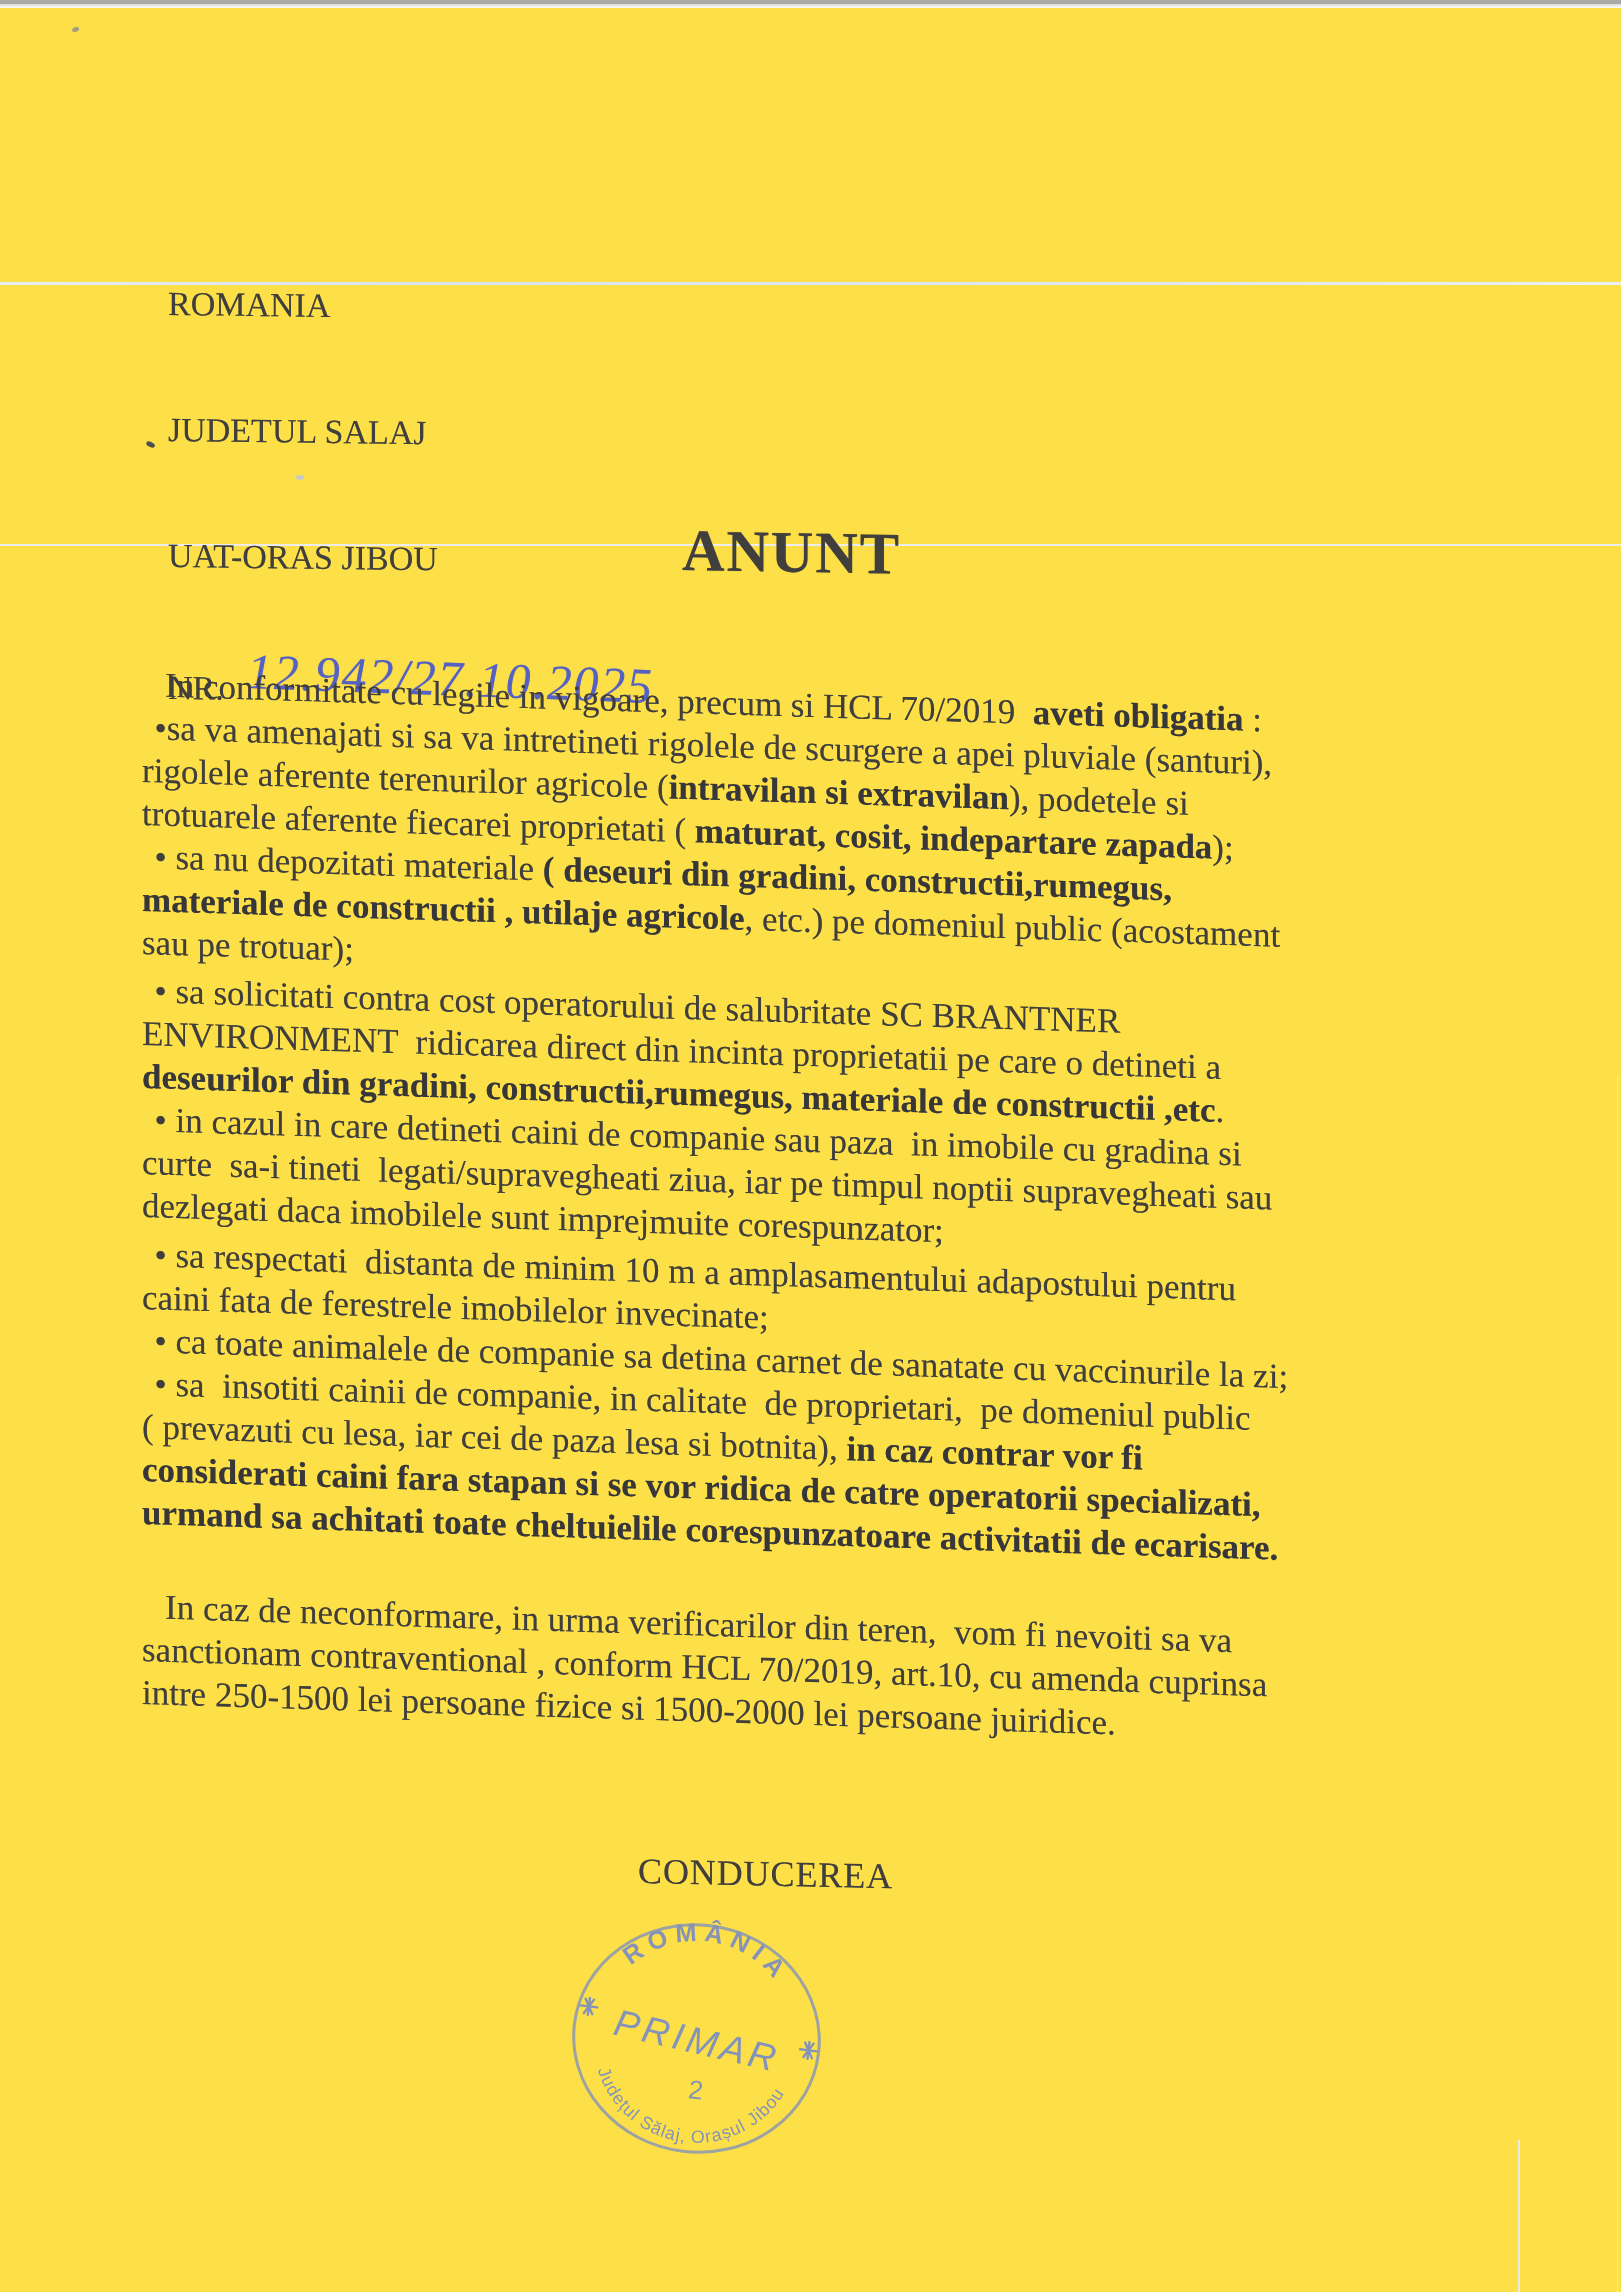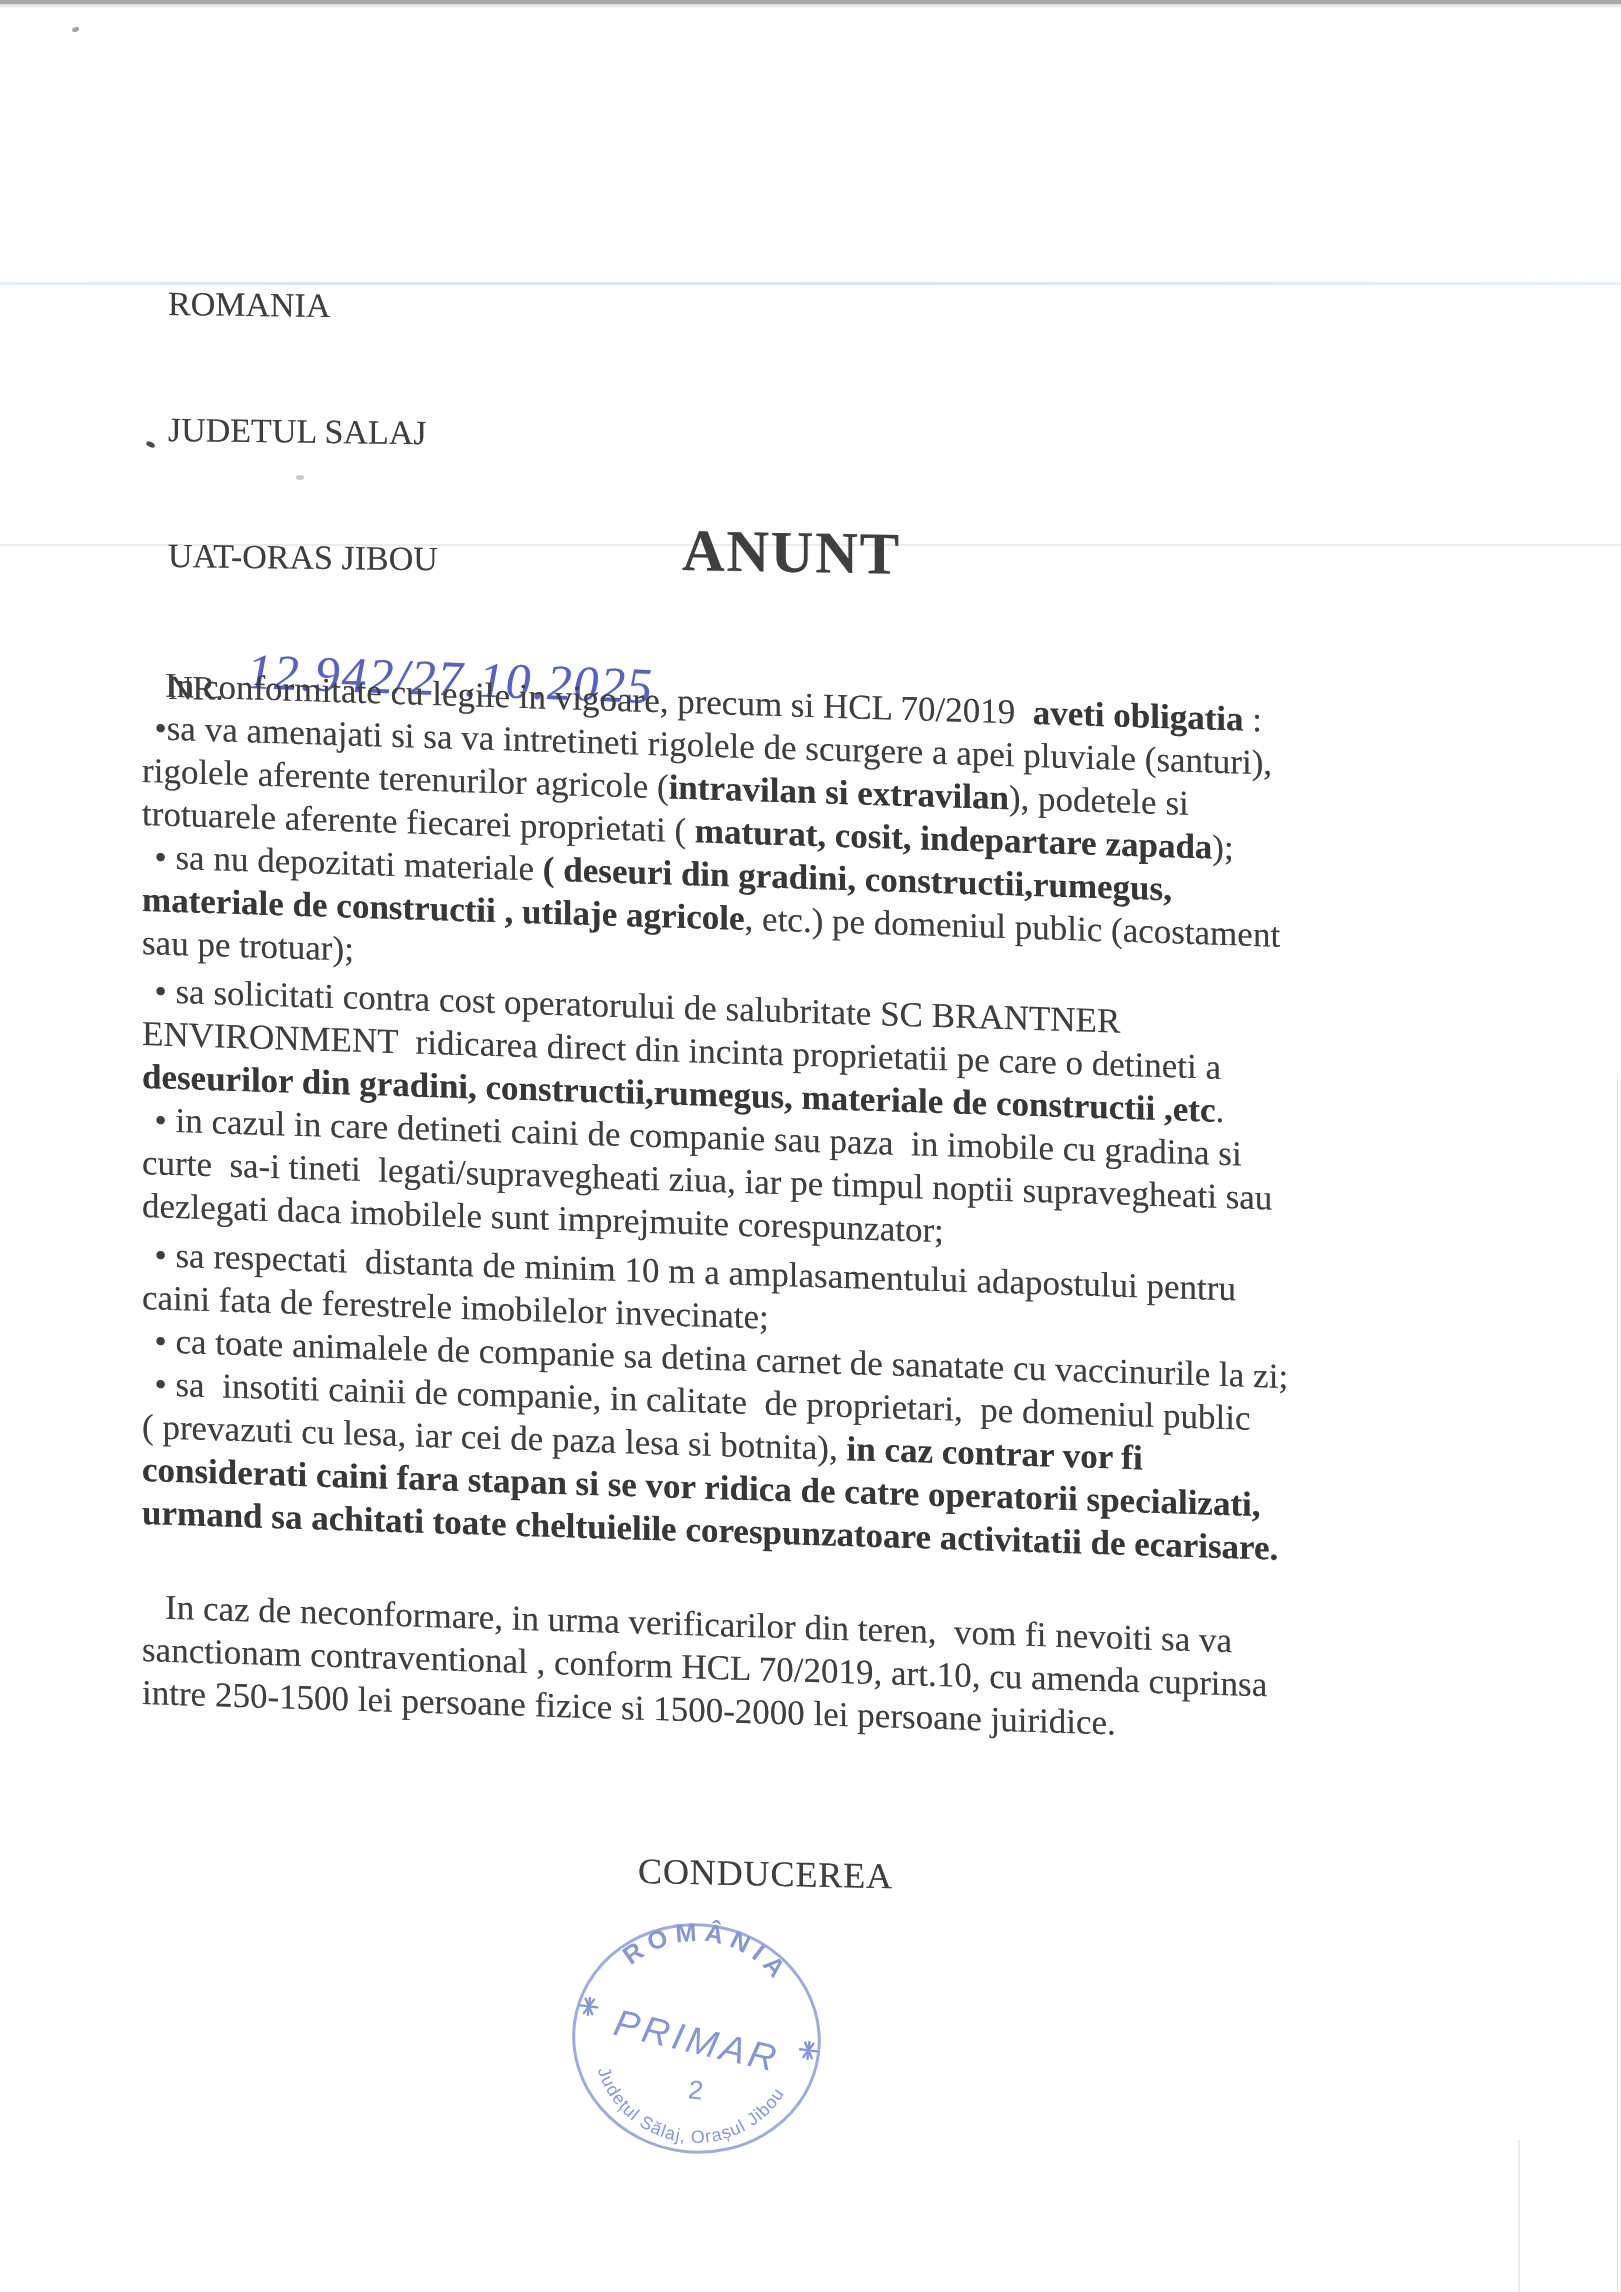--- a/index.html
+++ b/index.html
@@ -1,19 +1,19 @@
 <!DOCTYPE html>
 <html style="--text: #403f3d; --ink: #5661c4; --stamp: #7186cd;font-size:14.3px"><head>
 <meta charset="utf-8">
 <style>
   html,body{margin:0;padding:0;background:#e9e9e9;}
   .page{
     position:relative;
     width:1621px;height:2293px;
-    background:#ffffff;
+    background:#fde047;
     overflow:hidden;
     font-family:"Liberation Serif","DejaVu Serif",serif;
     color:var(--text,#403f3d);
   }
   
   .top-edge{position:absolute;left:0;top:0;width:100%;height:3.6px;background:#a9a9a5;}
   .top-edge2{position:absolute;left:0;top:3.6px;width:100%;height:4.5px;background:linear-gradient(#d9d9d6,#fdfdfc);}
   .blue-line{position:absolute;left:0;top:282px;width:100%;height:2.7px;
     background:linear-gradient(90deg,#e6eef7,#d8e4f1 25%,#dde8f4 70%,#e9f0f8);}
   .gray-line{position:absolute;left:0;top:544px;width:100%;height:1.8px;background:#ececea;}

